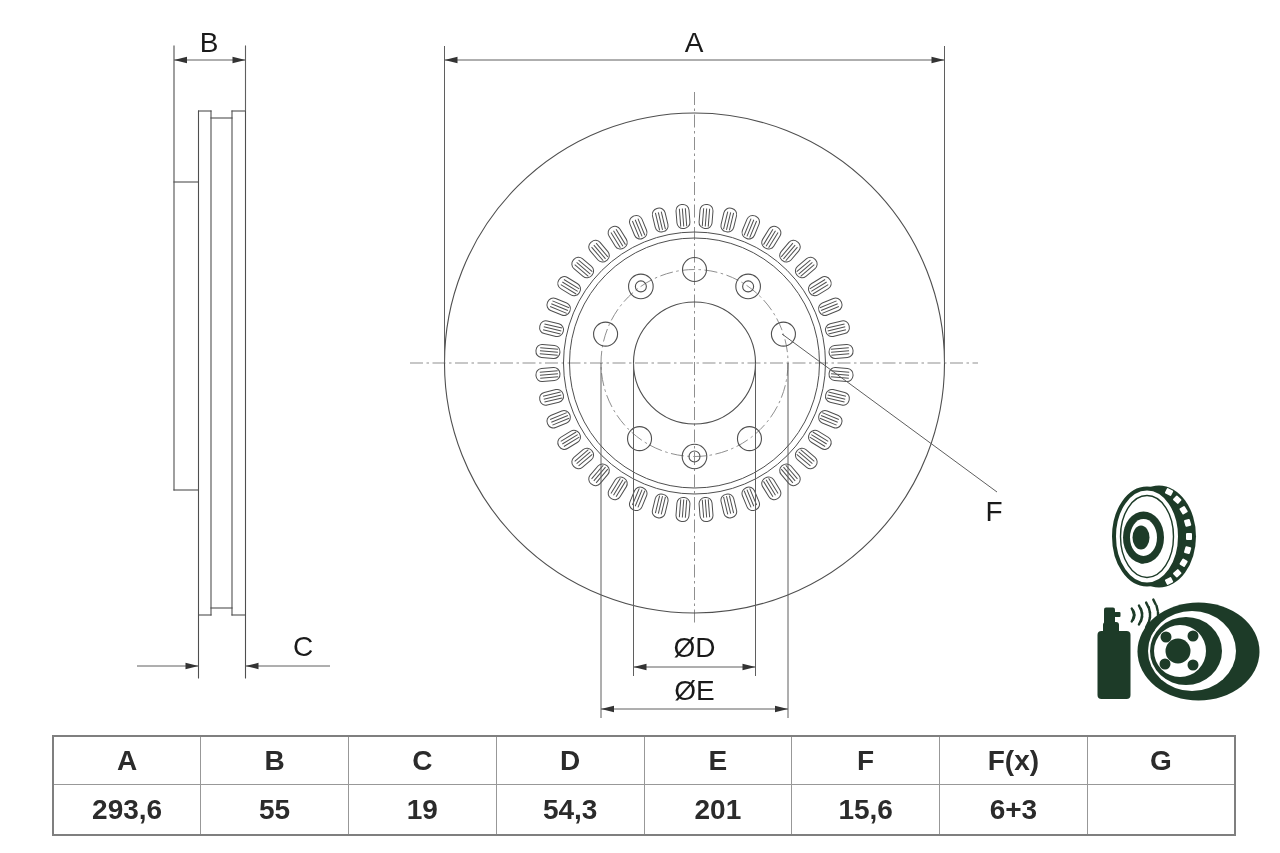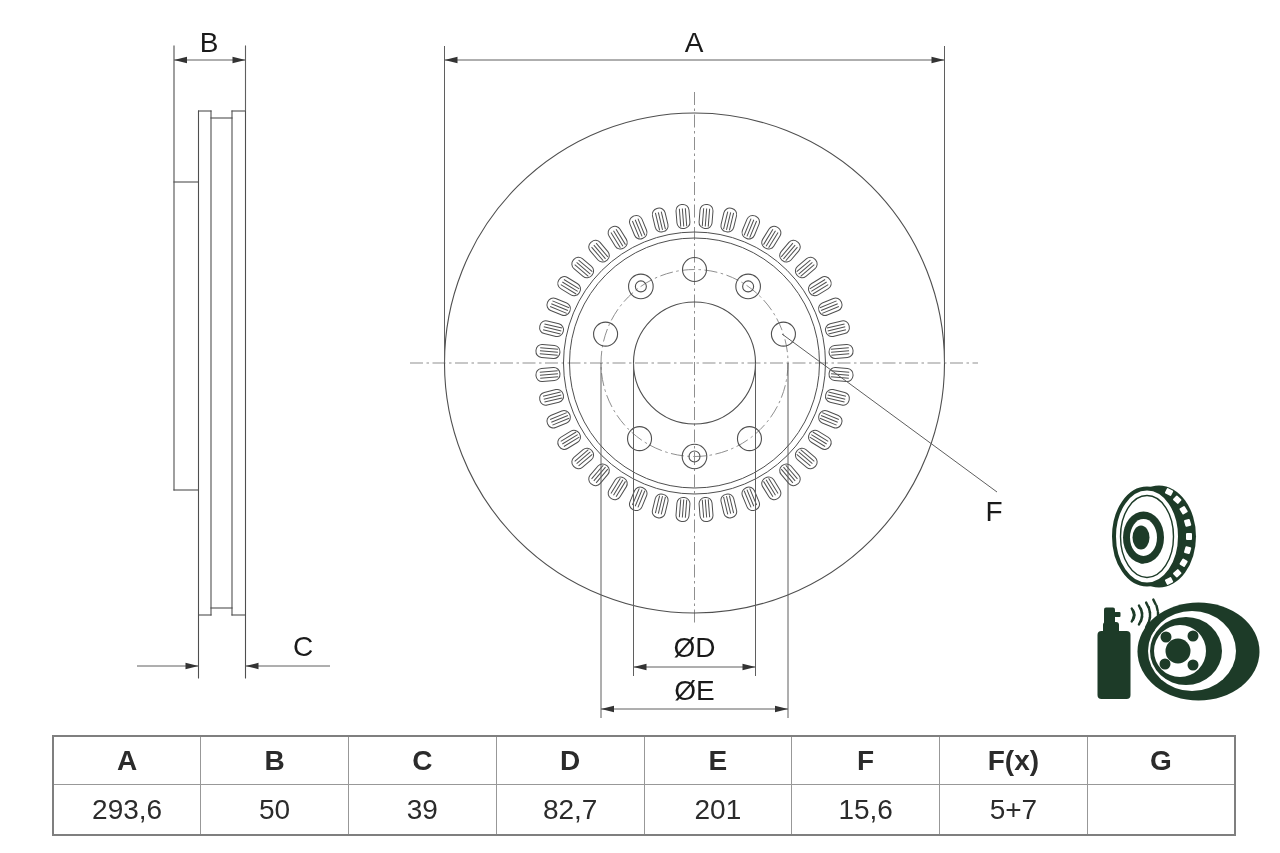--- a/index.html
+++ b/index.html
@@ -22,21 +22,21 @@
   .ic-line{stroke:#1d3b28;fill:none;}
   #rim-slots rect{fill:#ffffff;stroke:none;}
   #spray-dashes line{stroke:#1d3b28;stroke-width:2.4;stroke-linecap:round;}
   
   #dim-table{position:absolute;left:52px;top:735px;width:1184px;height:96px;
              border-collapse:collapse;table-layout:fixed;background:#fff;
              border:2px solid #7f7f7f;}
   #dim-table td{border:1px solid #989898;text-align:center;vertical-align:middle;
                 color:#2b2b2b;font-size:28px;padding:0;}
   #dim-table tr.hdr td{font-weight:700;height:47px;}
-  #dim-table tr.val td{font-weight:400;height:49px;}
+  #dim-table tr.val td{font-weight:700;height:49px;}
 </style>
 </head>
 <body>
 
 <svg id="drawing" width="1280" height="735" viewBox="0 0 1280 735">
 
   <g>
     <line class="geo" x1="174" y1="46" x2="174" y2="490"></line>
     <line class="geo" x1="174" y1="182" x2="198.5" y2="182"></line>
     <line class="geo" x1="174" y1="490" x2="198.5" y2="490"></line>
@@ -442,22 +442,22 @@
     <td>B</td>
     <td>C</td>
     <td>D</td>
     <td>E</td>
     <td>F</td>
     <td>F(x)</td>
     <td>G</td>
   </tr>
   <tr class="val">
     <td>293,6</td>
-    <td>50</td>
-    <td>39</td>
-    <td>82,7</td>
+    <td>55</td>
+    <td>19</td>
+    <td>54,3</td>
     <td>201</td>
     <td>15,6</td>
-    <td>5+7</td>
+    <td>6+3</td>
     <td></td>
   </tr>
 </tbody>
   </table>
 
 </body></html>

